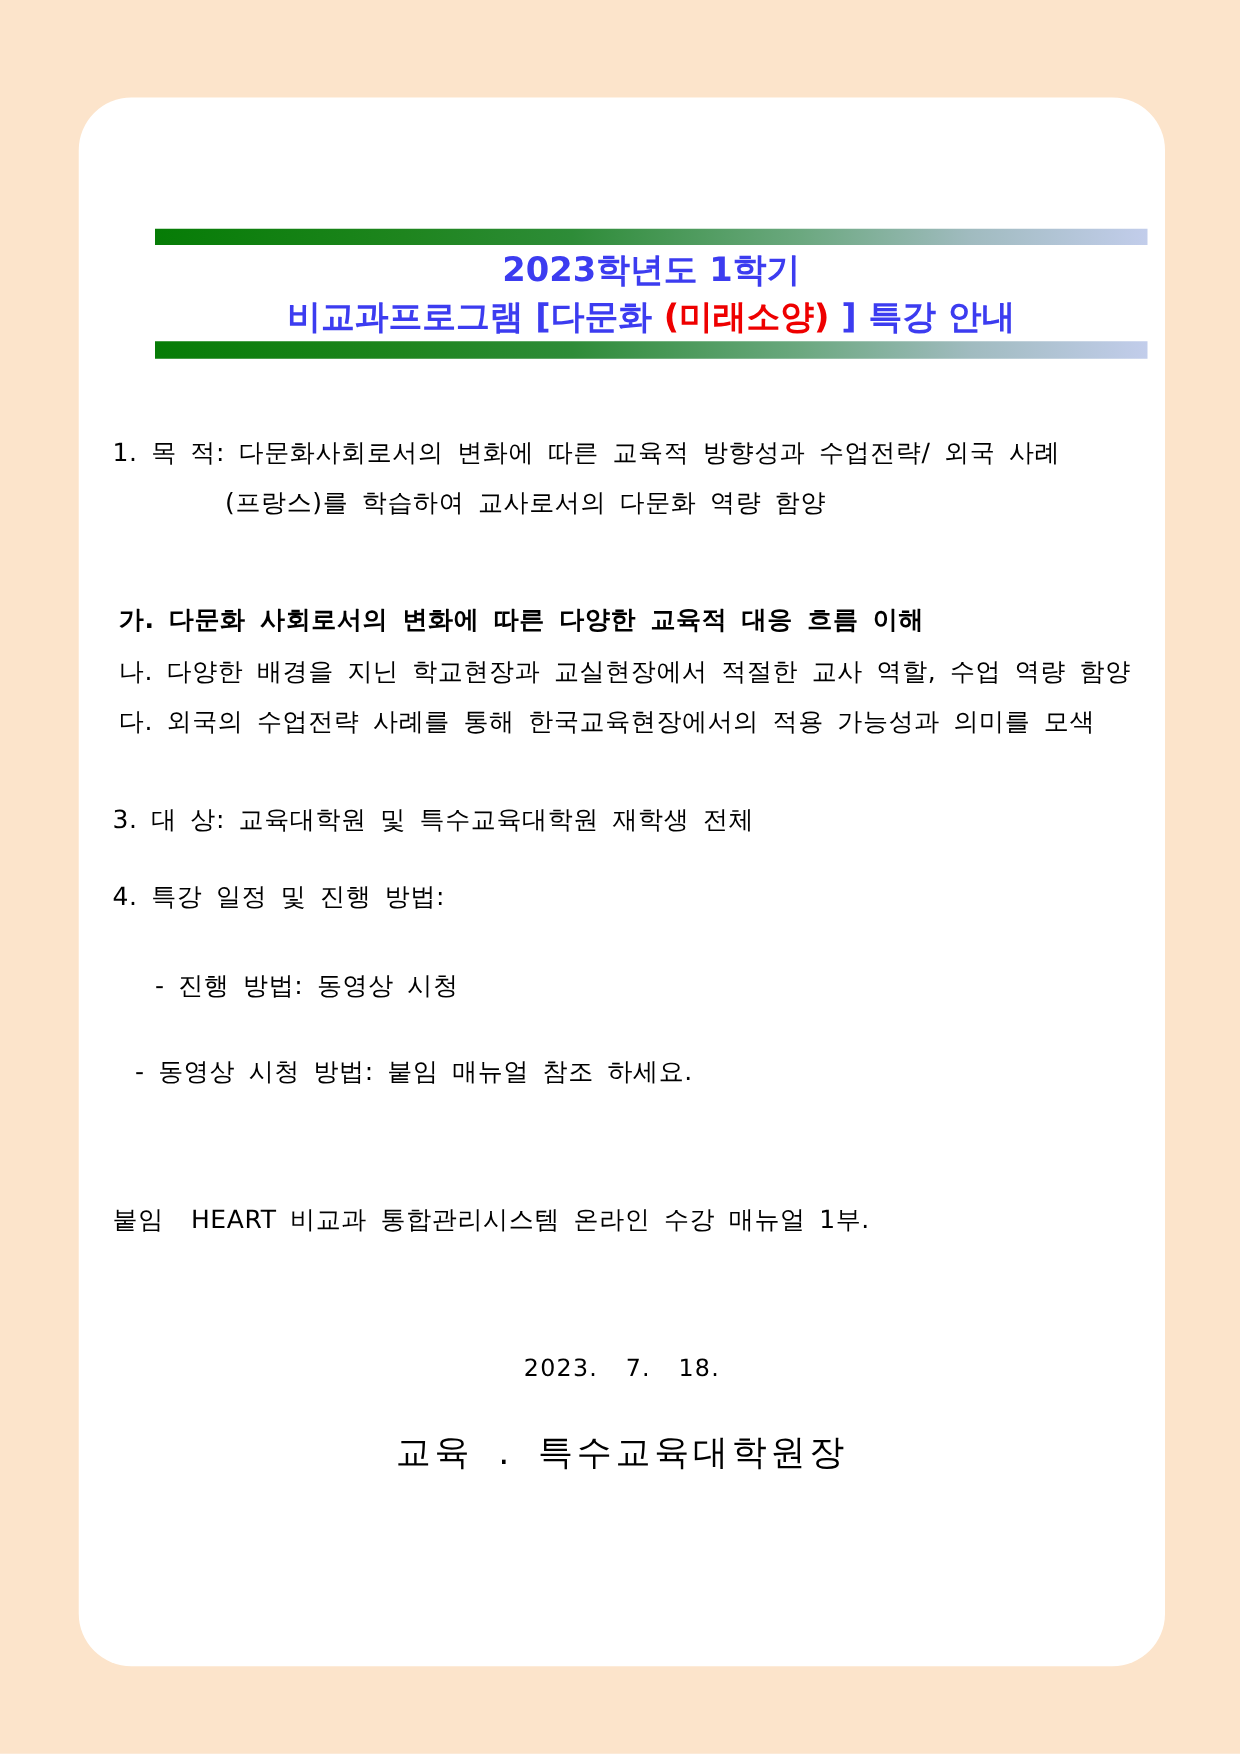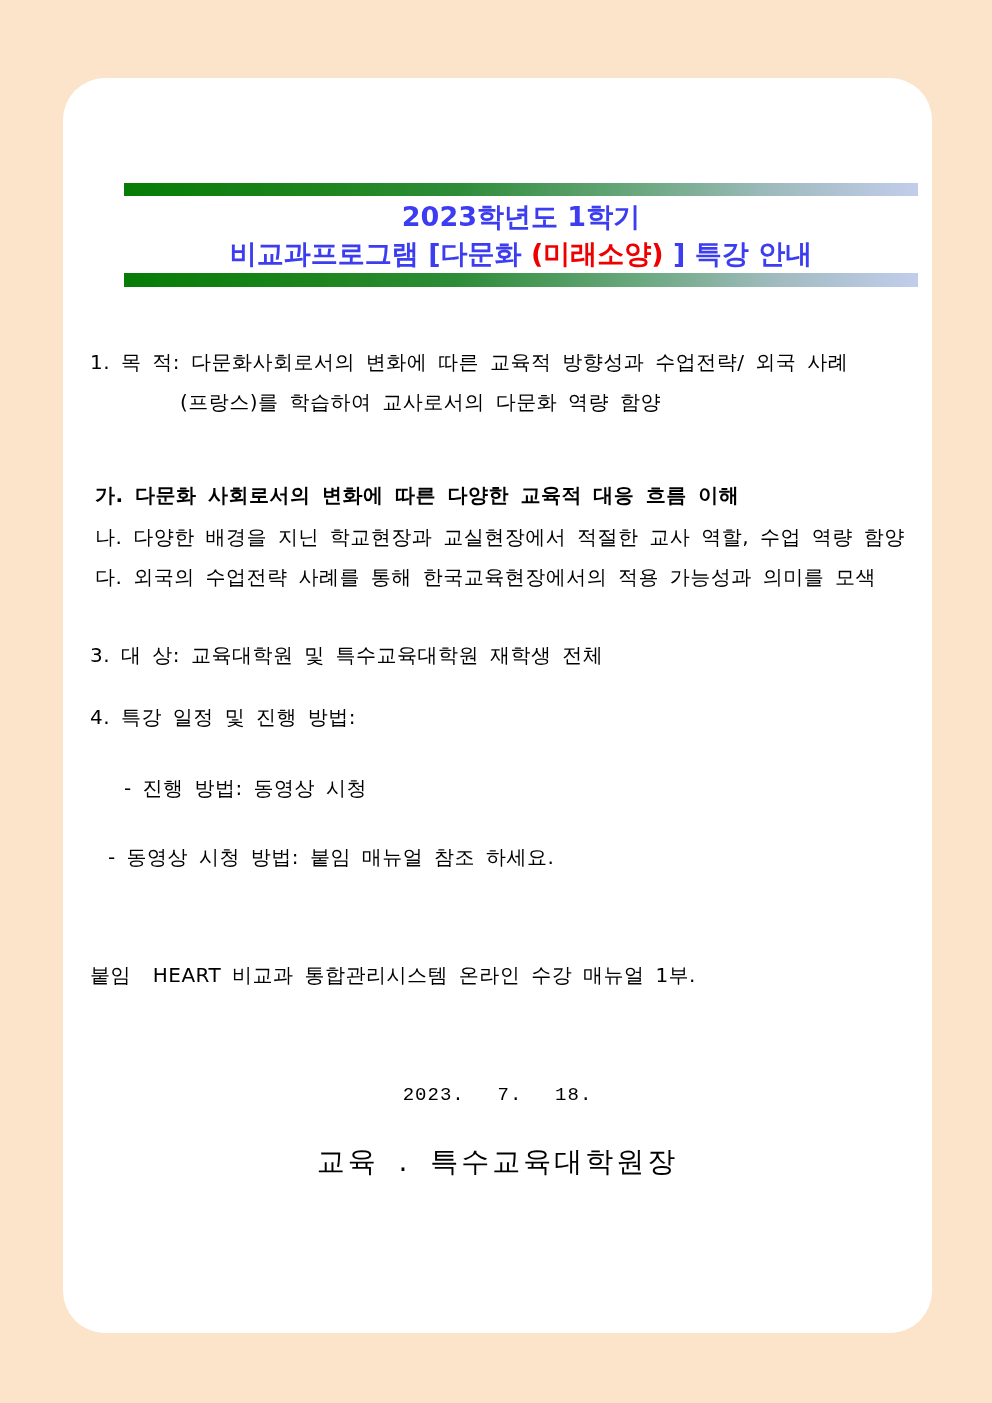--- a/index.html
+++ b/index.html
@@ -100,18 +100,18 @@
 
     <div class="line" style="top:627px; left:27px;">4. 특강 일정 및 진행 방법:</div>
 
 
     <div class="line" style="top:698px; left:45px;margin-left:16px;">- 진행 방법: 동영상 시청</div>
 
     <div class="line" style="top:767px; left:45px;text-align:center;">- 동영상 시청 방법: 붙임 매뉴얼 참조 하세요.</div>
 
     <div class="line" style="top:885px; left:27px;">붙임  HEART 비교과 통합관리시스템 온라인 수강 매뉴얼 1부.</div>
 
-    <div class="line centered date-line" style="top:1005px;font-family:Liberation Mono, monospace;">2023.  7.  18.</div>
+    <div class="line centered date-line" style="top:1005px;">2023.  7.  18.</div>
 
     <div class="line centered signature-line" style="top:1072px;">교육 . 특수교육대학원장</div>
 
   </div>
 </div>
 
 </body></html>

